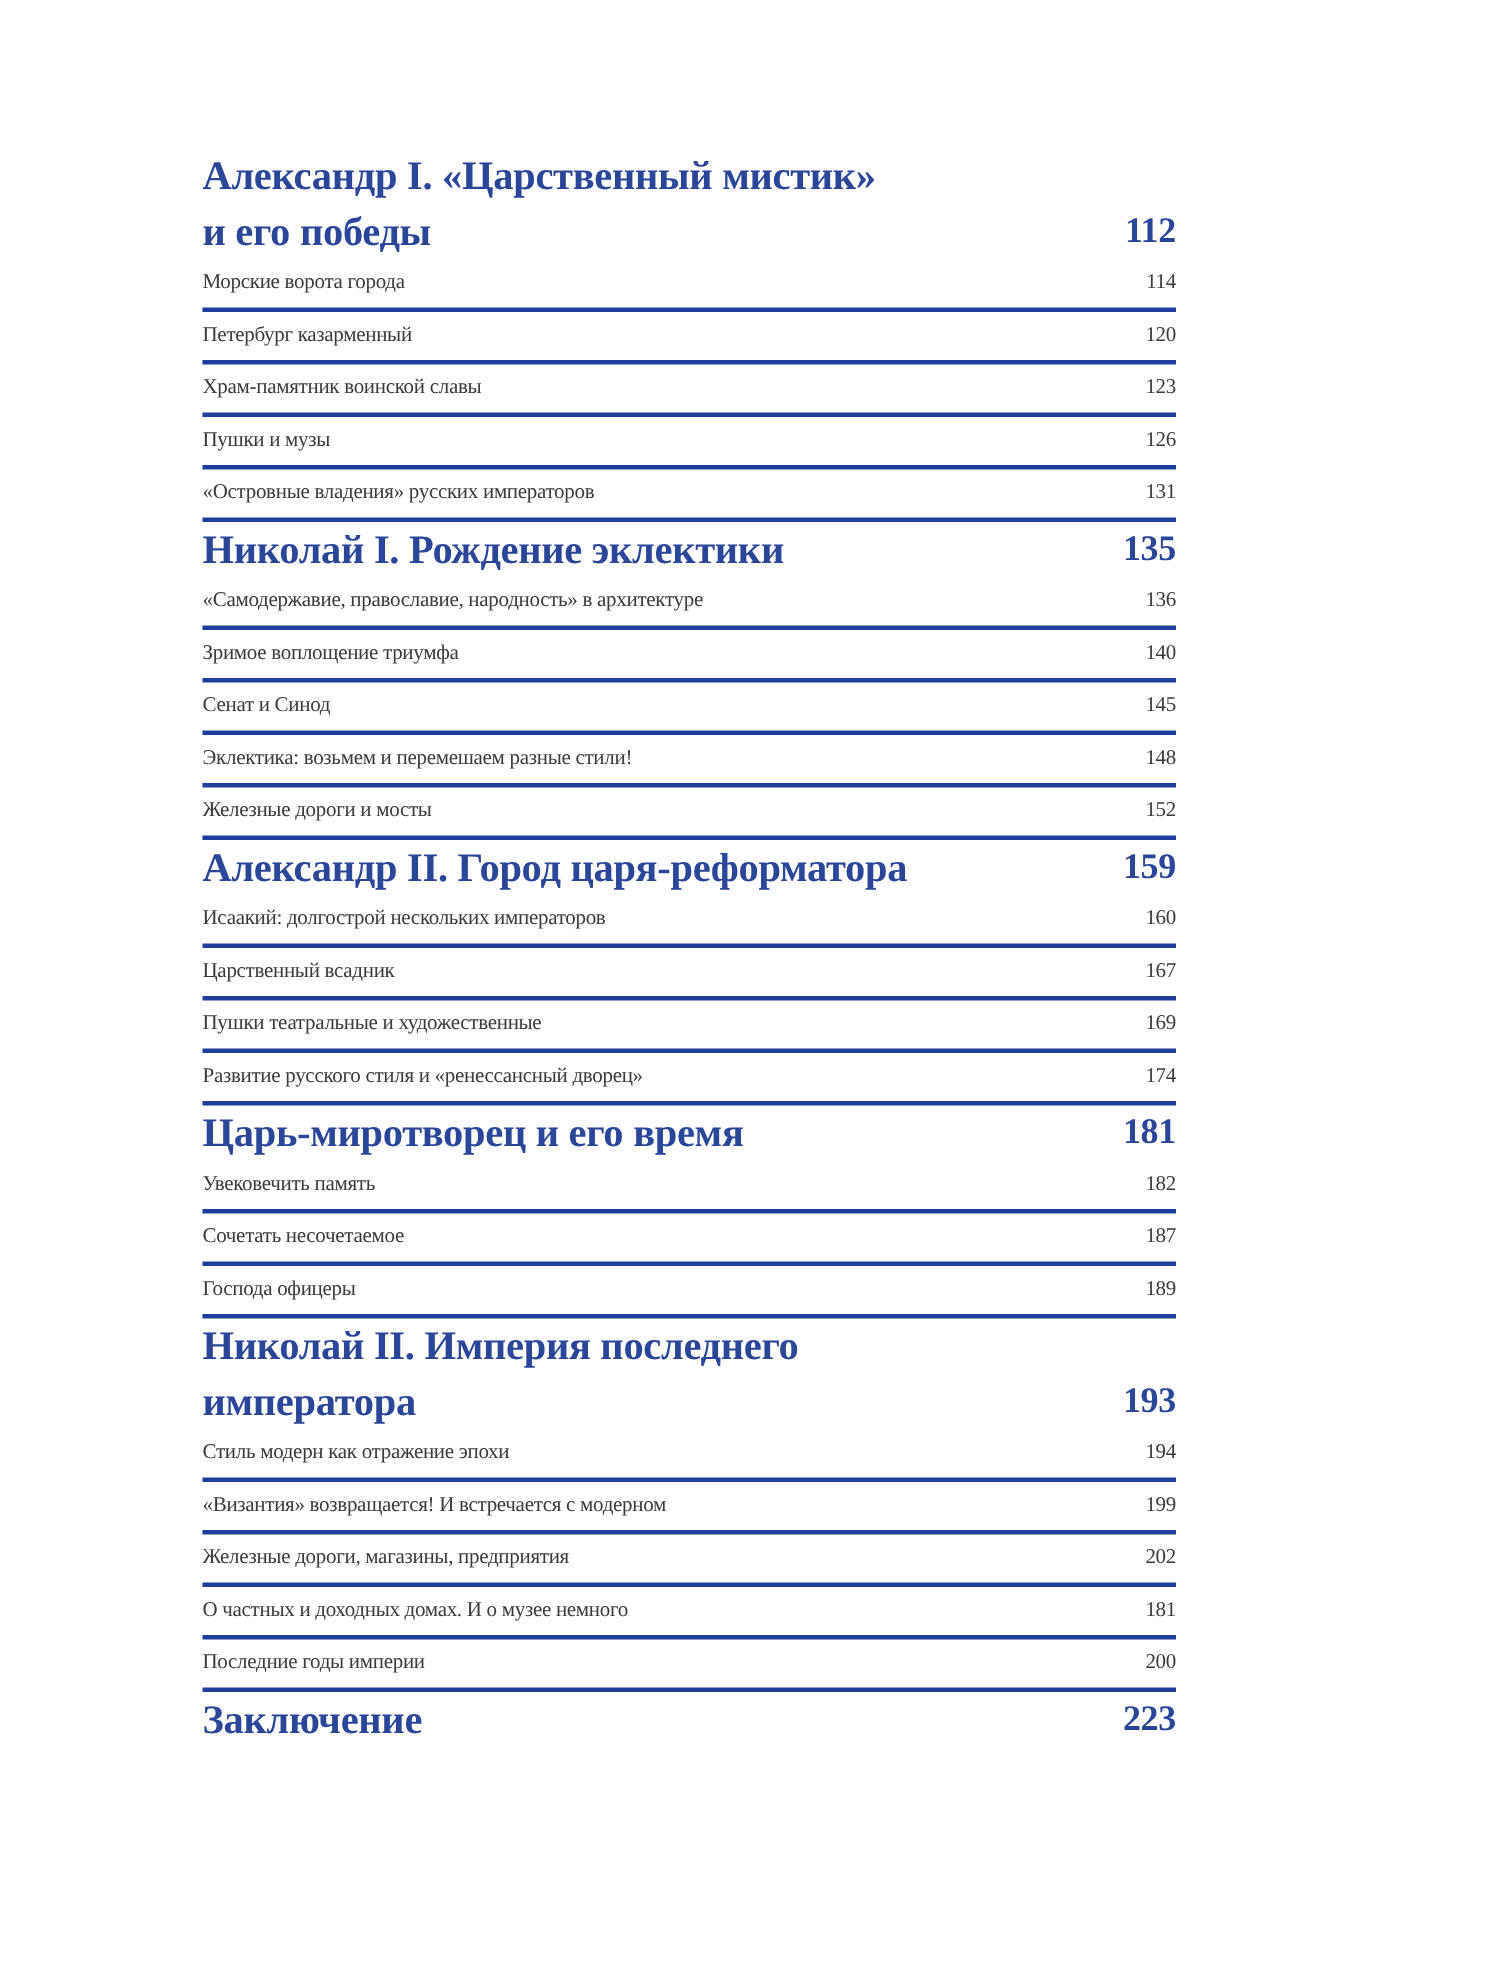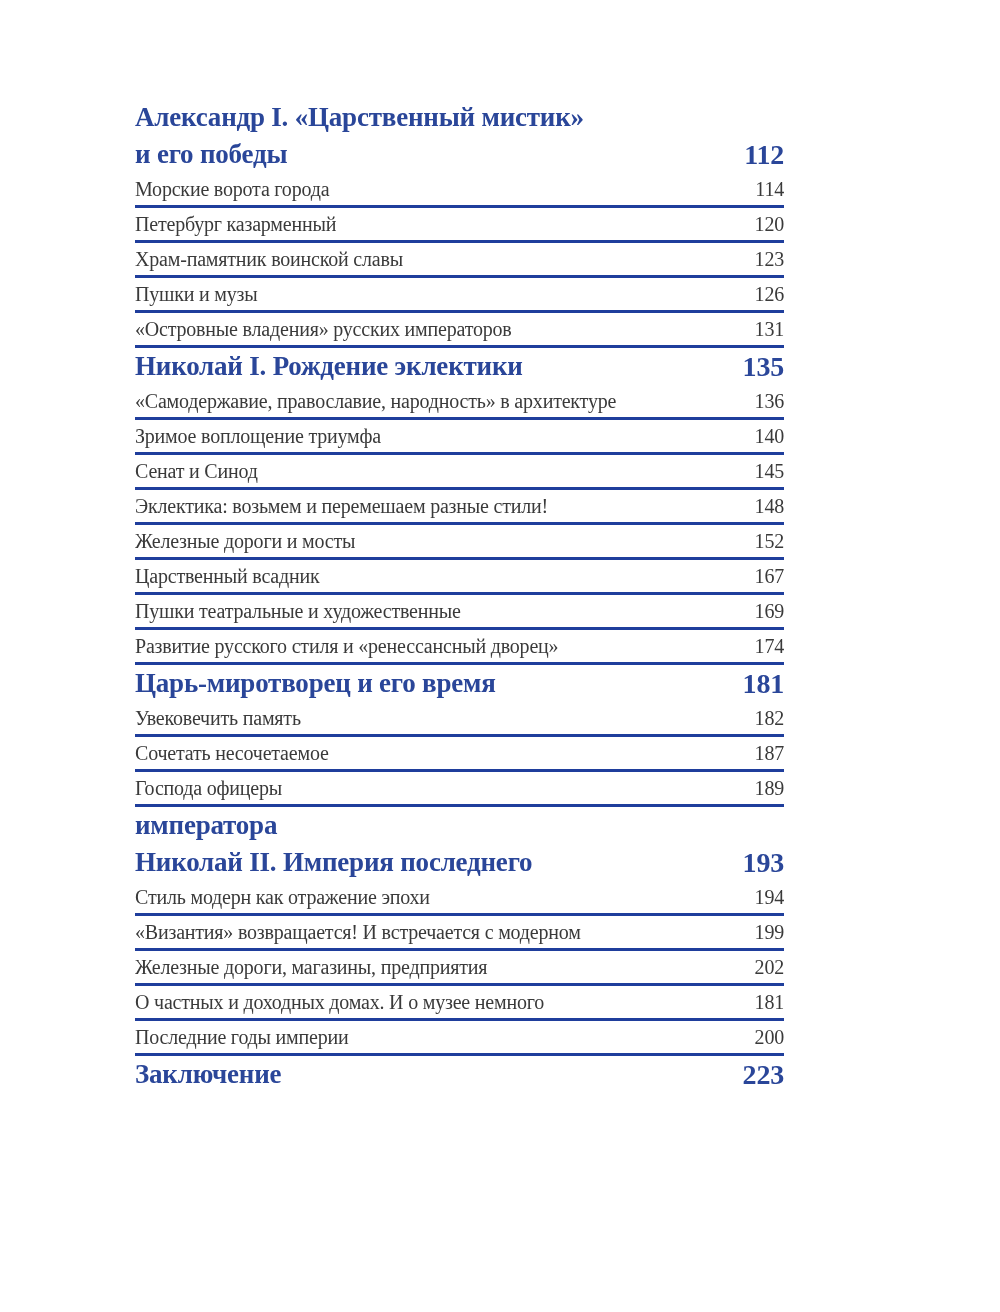--- a/index.html
+++ b/index.html
@@ -32,32 +32,32 @@
     justify-content: space-between;
     align-items: flex-end;
     color: var(--heading-blue);
     font-weight: bold;
     font-size: 27px;
     line-height: 37px;
     letter-spacing: -0.2px;
   }
   .section-heading .title-lines { max-width: 560px; }
   .section-heading .page-num {
-    font-size: 28px;
+    font-size: 24px;
     line-height: 37px;
     white-space: nowrap;
   }
   .toc-entry {
     display: flex;
     justify-content: space-between;
     align-items: baseline;
     border-bottom: 3px solid var(--rule-blue);
     padding: 4px 0 4px 0;
     color: var(--text-dark);
-    font-size: 20px;
+    font-size: 14px;
     line-height: 24px;
     letter-spacing: -0.2px;
   }
   .toc-entry .entry-title { max-width: 570px; }
   .toc-entry .entry-page { white-space: nowrap; }
 </style>
 </head>
 <body>
 
 <div class="page">
@@ -120,21 +120,31 @@
   <div class="toc-entry">
     <div class="entry-title">Эклектика: возьмем и перемешаем разные стили!</div>
     <div class="entry-page">148</div>
   </div>
 
   <div class="toc-entry">
     <div class="entry-title">Железные дороги и мосты</div>
     <div class="entry-page">152</div>
   </div>
 
-
+  <div class="section-heading">
+    <div class="title-lines">
+          <div>Александр II. Город царя-реформатора</div>
+        </div>
+    <div class="page-num">159</div>
+  </div>
+
+  <div class="toc-entry">
+    <div class="entry-title">Исаакий: долгострой нескольких императоров</div>
+    <div class="entry-page">160</div>
+  </div>
 
   <div class="toc-entry">
     <div class="entry-title">Царственный всадник</div>
     <div class="entry-page">167</div>
   </div>
 
   <div class="toc-entry">
     <div class="entry-title">Пушки театральные и художественные</div>
     <div class="entry-page">169</div>
   </div>
@@ -162,22 +172,22 @@
   </div>
 
   <div class="toc-entry">
     <div class="entry-title">Господа офицеры</div>
     <div class="entry-page">189</div>
   </div>
 
 
   <div class="section-heading">
     <div class="title-lines">
+          <div>Николай II. Империя последнего</div>
           <div>императора</div>
-          <div>Николай II. Империя последнего</div>
         </div>
     <div class="page-num">193</div>
   </div>
 
   <div class="toc-entry">
     <div class="entry-title">Стиль модерн как отражение эпохи</div>
     <div class="entry-page">194</div>
   </div>
 
   <div class="toc-entry">

